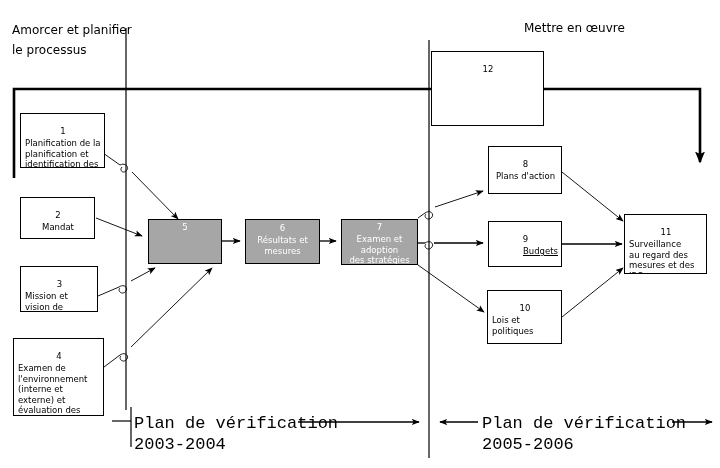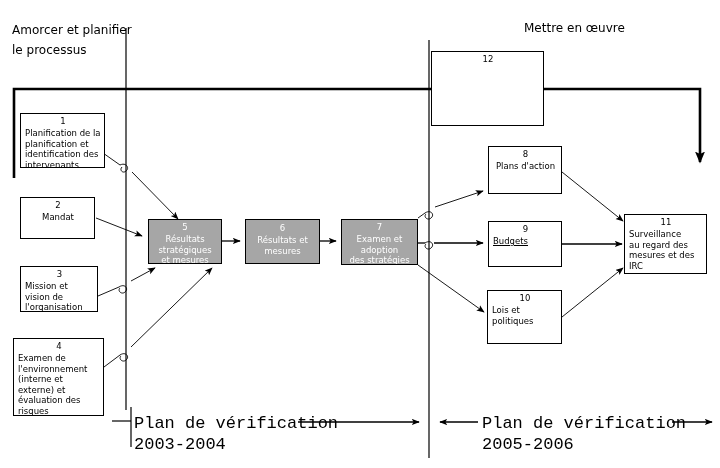--- a/index.html
+++ b/index.html
@@ -32,21 +32,21 @@
   #title-right{left:524px;top:18px;}
 
   .node{
     position:absolute;
     box-sizing:border-box;
     border:1px solid #000;
     background:#ffffff;
     color:#000;
     font-size:8.5px;
     line-height:10.5px;
-    padding:2px 3px 1px 4px;
+    padding:12px 3px 1px 4px;
     overflow:hidden;
   }
   .node.shaded{
     background:#a6a6a6;
     color:#ffffff;
     text-align:center;
     padding:2px 2px 1px 2px;
   }
   .node .num{
     display:block;
@@ -199,23 +199,20 @@
     <span class="lbl">Examen de
 l'environnement
 (interne et
 externe) et
 évaluation des
 risques</span>
   </div>
 
   <div class="node shaded" style="left:148px;top:219px;width:74px;height:45px;">
     <span class="num">5</span>
-    <span class="lbl">Résultats
-stratégiques
-et mesures</span>
   </div>
 
   <div class="node shaded" style="left:245px;top:219px;width:75px;height:45px;padding-top:3px;">
     <span class="num">6</span>
     <span class="lbl">Résultats et
 mesures</span>
   </div>
 
   <div class="node shaded" style="left:341px;top:219px;width:77px;height:46px;">
     <span class="num">7</span>
@@ -224,21 +221,21 @@
 des stratégies</span>
   </div>
 
   <div class="node" style="left:488px;top:146px;width:74px;height:48px;">
     <span class="num">8</span>
     <span class="lbl" style="text-align:center;">Plans d'action</span>
   </div>
 
   <div class="node" style="left:488px;top:221px;width:74px;height:46px;">
     <span class="num">9</span>
-    <span class="lbl" style="text-align:left;text-decoration:underline;">Budgets</span>
+    <span class="lbl" style="text-align:right;text-decoration:underline;">Budgets</span>
   </div>
 
   <div class="node" style="left:487px;top:290px;width:75px;height:54px;">
     <span class="num">10</span>
     <span class="lbl">Lois et
 politiques</span>
   </div>
 
   <div class="node" style="left:624px;top:214px;width:83px;height:60px;">
     <span class="num">11</span>

